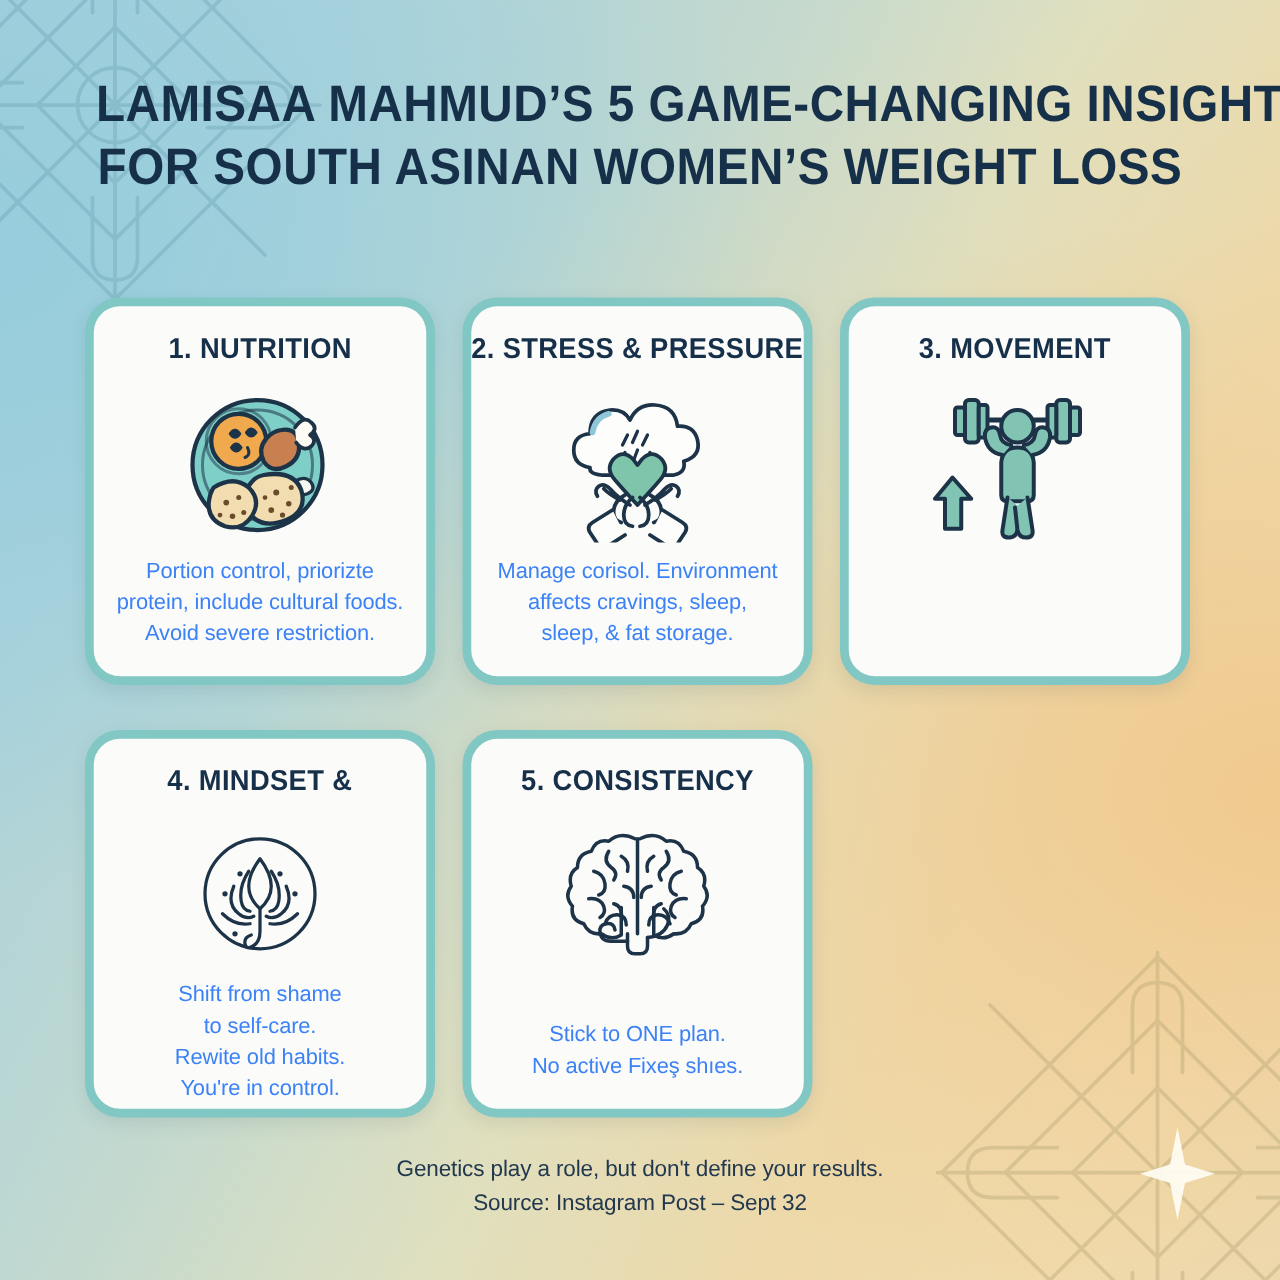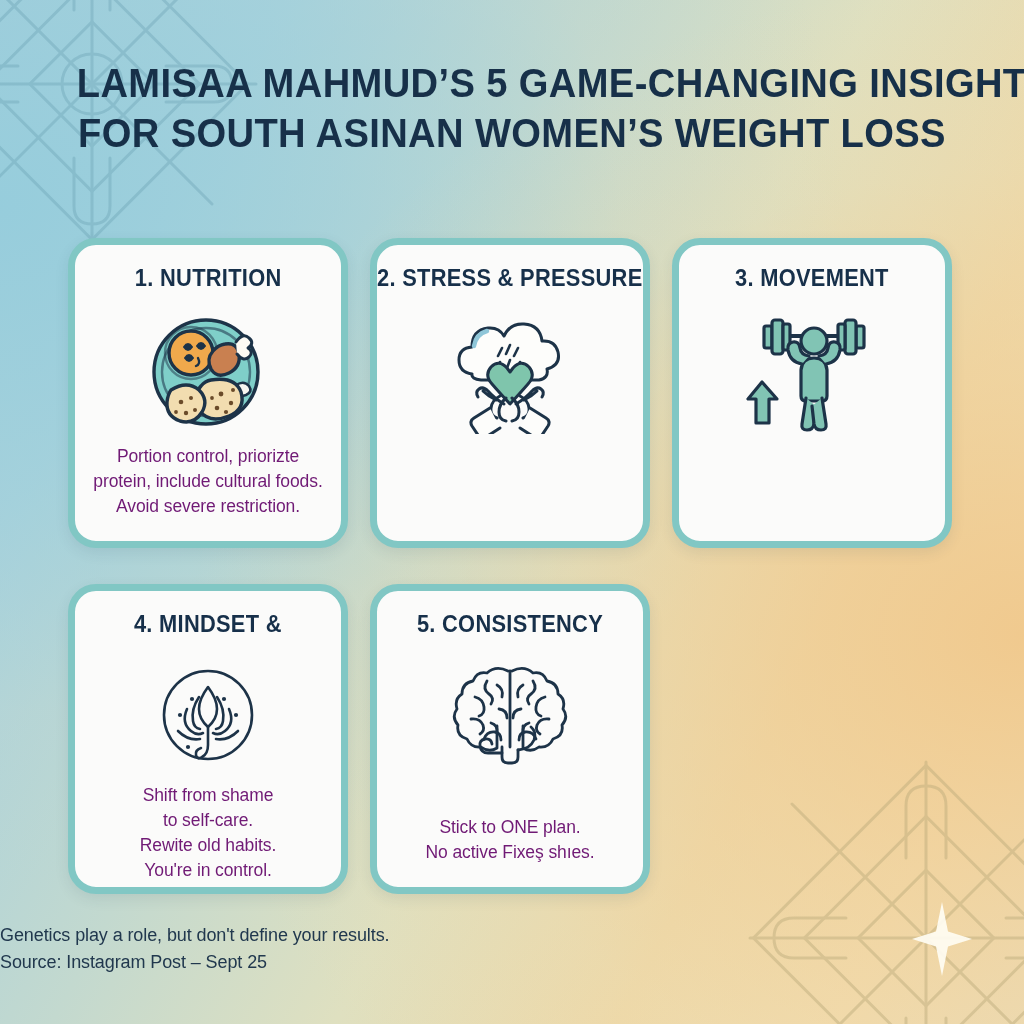--- a/index.html
+++ b/index.html
@@ -102,34 +102,34 @@
     height: 132px;
     margin-top: 14px;
     display: flex;
     align-items: center;
     justify-content: center;
   }
   .card-icon svg { display: block; }
   .card-body {
     margin-top: auto;
     margin-bottom: 6px;
-    color: #701a75;
+    color: #3b82f6;
     font-size: 17.5px;
     line-height: 25px;
     text-align: center;
     letter-spacing: -0.1px;
     white-space: pre-line;
   }
 
   
   .footer {
     position: absolute;
     left: 0; right: 0;
     bottom: 48px;
-    text-align: left;
+    text-align: center;
     color: #21384e;
   }
   .footer-main {
     display: block;
     font-size: 18px;
     line-height: 27px;
     letter-spacing: -0.1px;
   }
   .footer-sub {
     display: block;
@@ -225,20 +225,23 @@
             <path d="M58 40 l-4 8 M66 37 l-4 9 M74 40 l-4 8 M56 54 l-3 7 M66 52 l-3 8 M76 54 l-3 7" stroke-width="2.6"></path>
             <path d="M66 96 q-12 -13 -18 -20 q-8 -9 -1 -17 q8 -8 16 1 l3 4 l3 -4 q8 -9 16 -1 q7 8 -1 17 q-6 7 -18 20 Z" fill="#7fc5ac"></path>
             <path d="M60 96 q-10 -6 -16 -13 q-5 -5 -9 -2 q-4 3 -1 8 M52 92 q-8 -4 -13 -9"></path>
             <path d="M72 96 q10 -6 16 -13 q5 -5 9 -2 q4 3 1 8 M80 92 q8 -4 13 -9"></path>
             <path d="M56 88 q-8 4 -9 12 q-1 8 6 10 M62 90 q-7 6 -7 14 q0 8 7 9 M68 90 q7 6 7 14 q0 8 -7 9 M76 88 q8 4 9 12 q1 8 -6 10"></path>
             <path d="M46 100 l-16 10 q-5 3 -2 8 l6 9 q3 5 8 2 l14 -9" fill="#fdfdfb"></path>
             <path d="M86 100 l16 10 q5 3 2 8 l-6 9 q-3 5 -8 2 l-14 -9" fill="#fdfdfb"></path>
           </g>
         </svg>
       </div>
+      <div class="card-body">Manage corisol. Environment
+affects cravings, sleep,
+sleep, &amp; fat storage.</div>
     </div>
 
     <div class="card">
       <div class="card-title">3. MOVEMENT</div>
       <div class="card-icon">
         <svg width="140" height="122" viewBox="0 0 140 122">
           <g stroke="#1d3348" stroke-width="3.2" stroke-linejoin="round" stroke-linecap="round">
             <path d="M38 26 l68 0" stroke-width="4" fill="none"></path>
             <rect x="22" y="16" width="8" height="22" rx="2" fill="#81c4b4"></rect>
             <rect x="30" y="10" width="11" height="34" rx="3" fill="#81c4b4"></rect>
@@ -302,16 +305,16 @@
         </svg>
       </div>
       <div class="card-body">Stick to ONE plan.
 No active Fixeş shıes.</div>
     </div>
 
   </div>
 
   <div class="footer">
     <span class="footer-main">Genetics play a role, but don't define your results.</span>
-    <span class="footer-sub">Source: Instagram Post – Sept 25</span>
+    <span class="footer-sub">Source: Instagram Post – Sept 32</span>
   </div>
 
 </div>
 
 </body></html>

